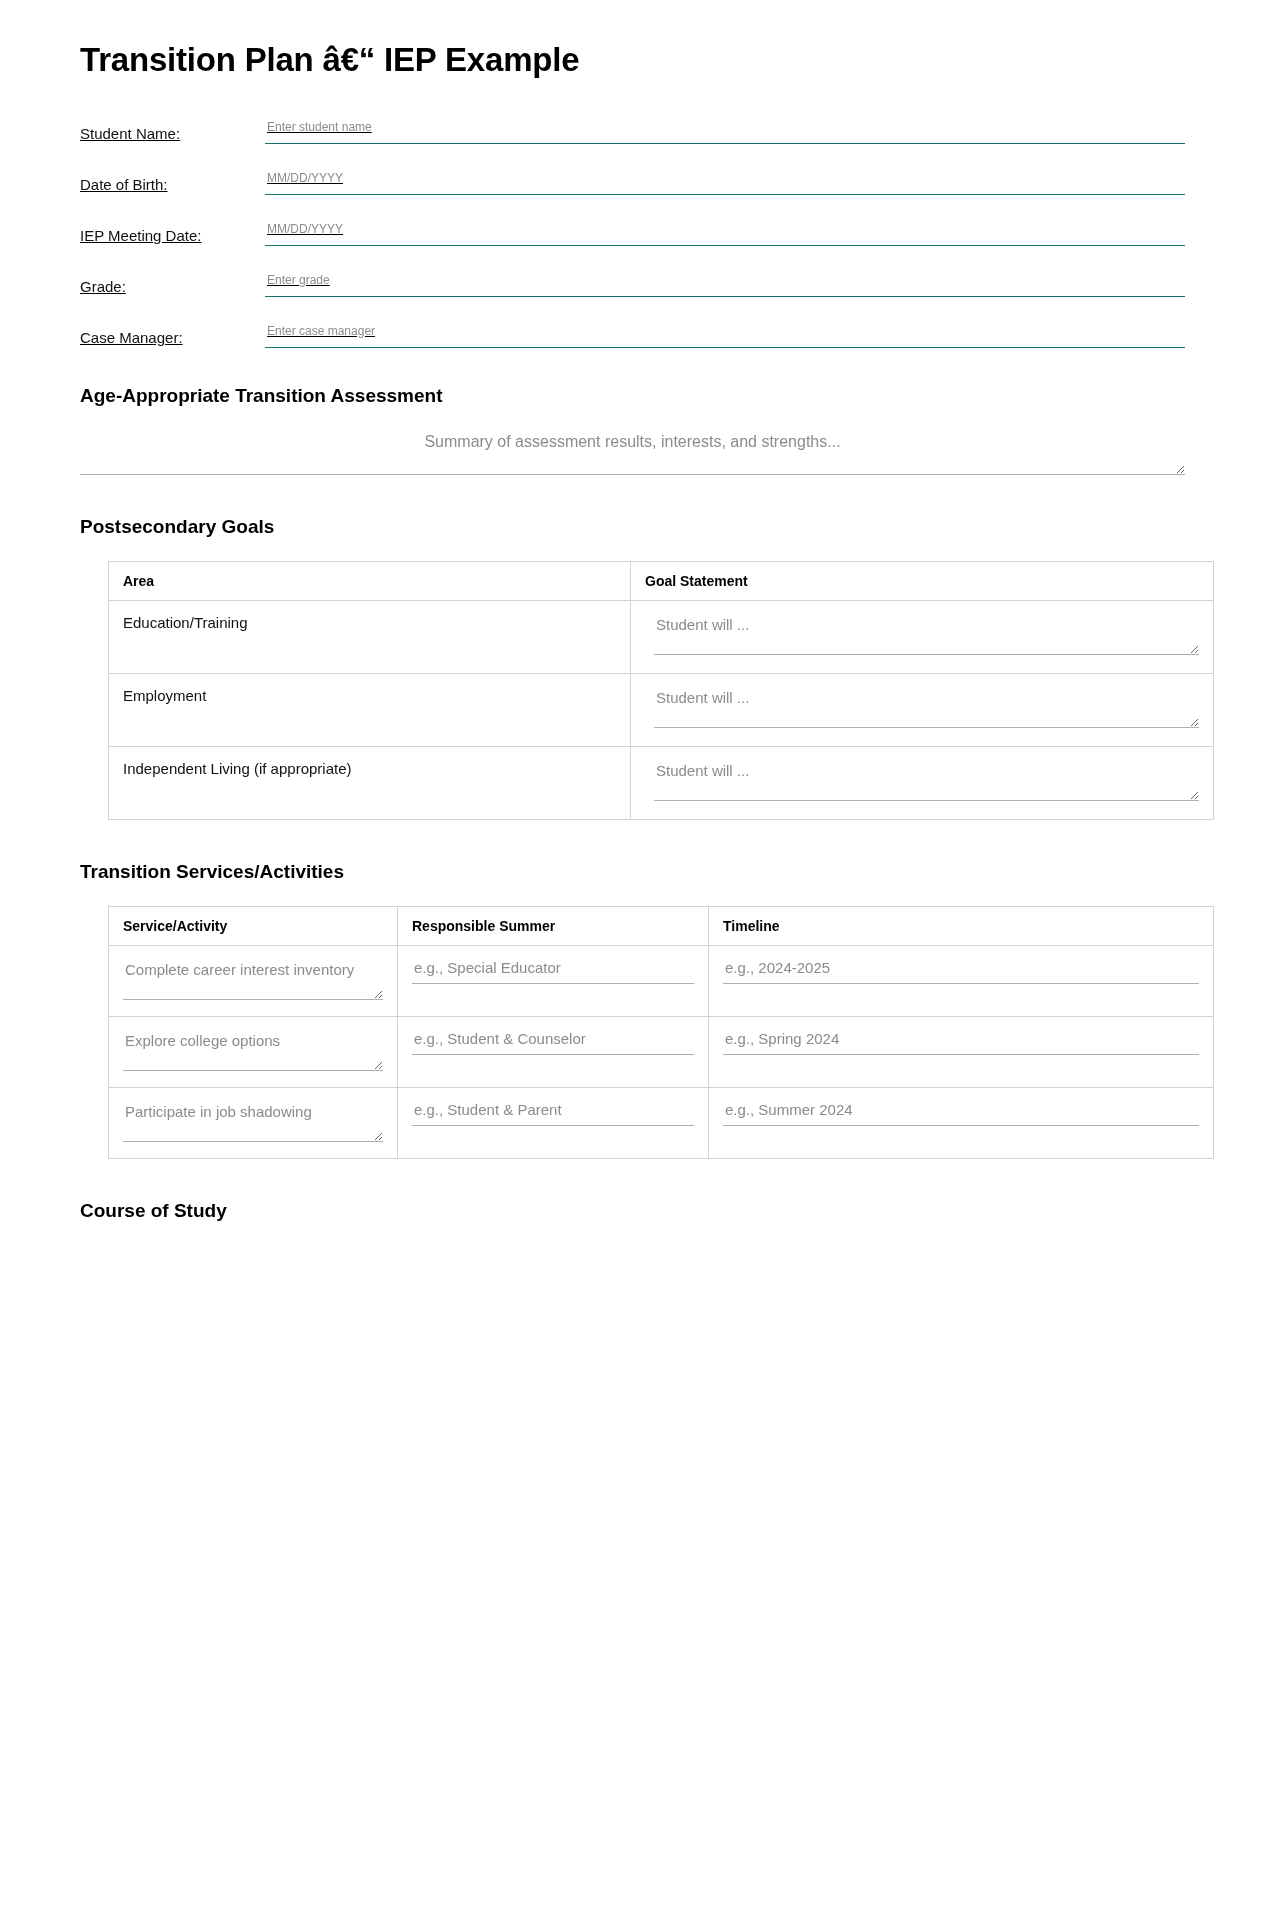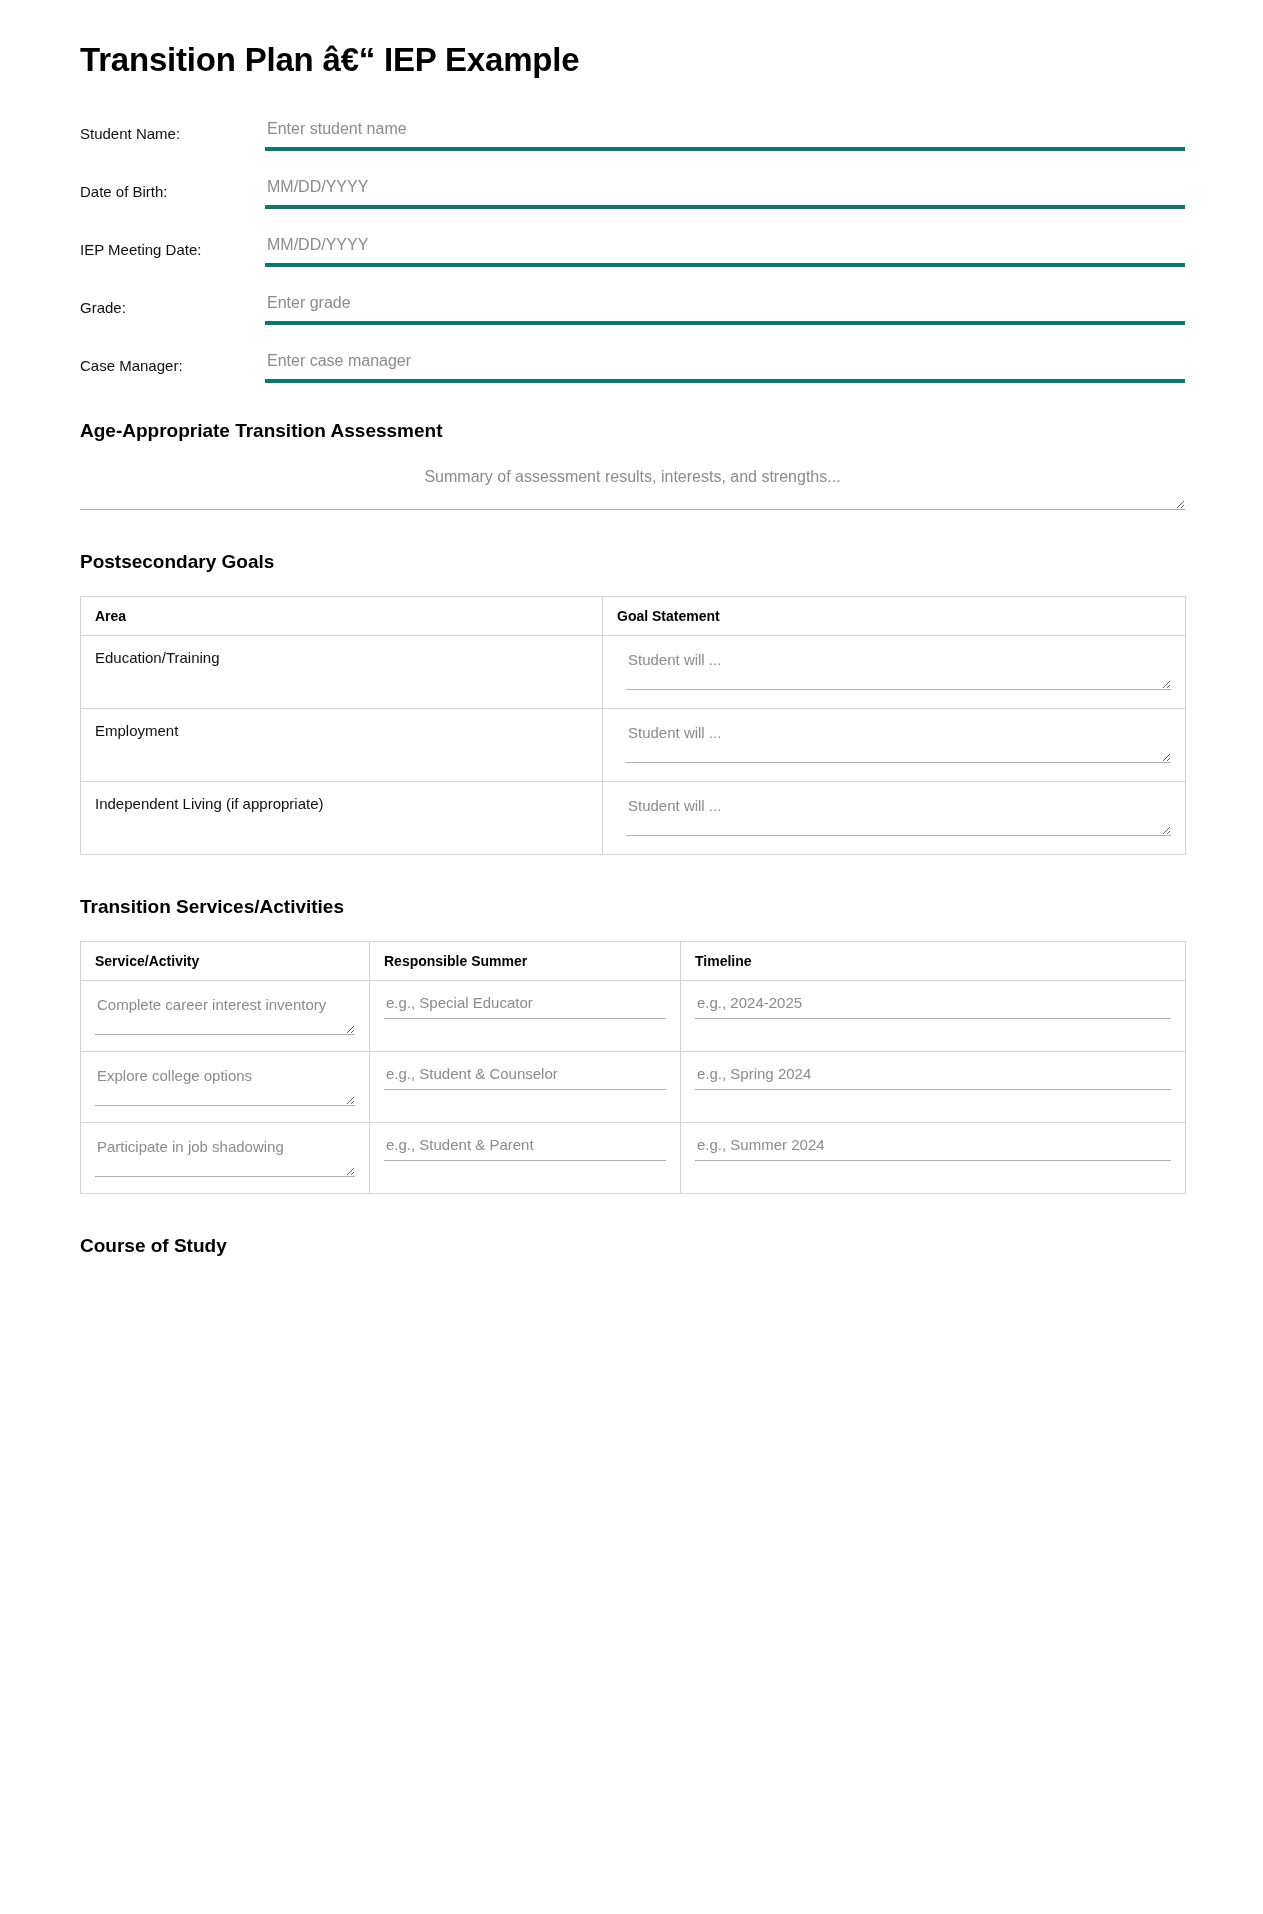--- a/index.html
+++ b/index.html
@@ -36,40 +36,41 @@
     line-height: 1.2;
     color: #000;
   }
 
   
   .form-block { margin-bottom: 22px; }
   .form-row {
     display: flex;
     align-items: flex-start;
     margin-bottom: 25px;
+    text-decoration: underline;
   }
   .form-label {
     width: 185px;
     flex: 0 0 185px;
     font-size: 15px;
     color: #111;
     padding-top: 6px;
     line-height: 1.3;
   }
   .field-wrap {
     flex: 1 1 auto;
     max-width: 920px;
   }
   input.line-input {
     width: 100%;
     border: none;
-    border-bottom: 4px solid #0f766e;
+    border-bottom: 1px solid #0f766e;
     outline: none;
     font-family: "Liberation Sans", sans-serif;
-    font-size: 16px;
+    font-size: 12px;
     color: #0369a1;
     padding: 2px 2px 9px 2px;
     background: transparent;
     display: block;
   }
   input.line-input::placeholder { color: #8b8b8b; opacity: 1; }
 
   
   h2.section-title {
     font-size: 19px;
@@ -101,20 +102,21 @@
   }
   textarea.line-area::placeholder { color: #8b8b8b; opacity: 1; }
   .assessment-area { height: 46px; margin-bottom: 4px; }
 
   
   table.form-table {
     border-collapse: collapse;
     width: 1105px;
     table-layout: fixed;
     margin-bottom: 4px;
+    margin-left: 28px;
   }
   table.form-table th,
   table.form-table td {
     border: 1px solid #d3d3d3;
     text-align: left;
     vertical-align: top;
   }
   table.form-table th {
     font-size: 14px;
     font-weight: bold;

